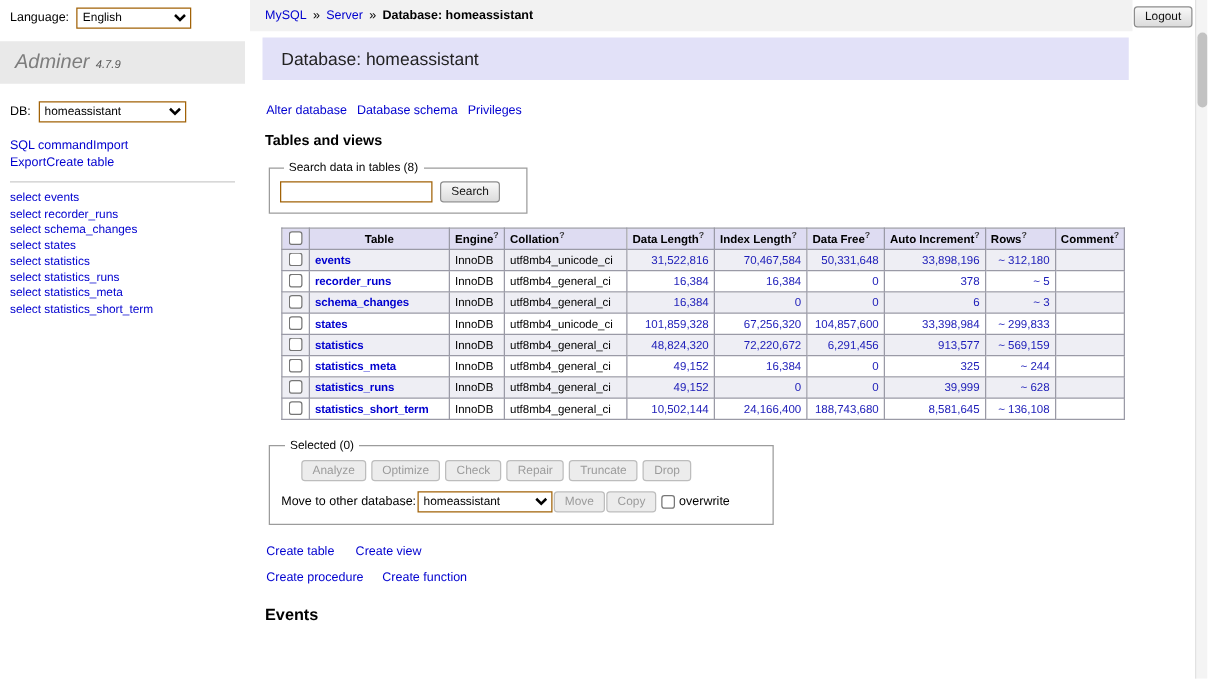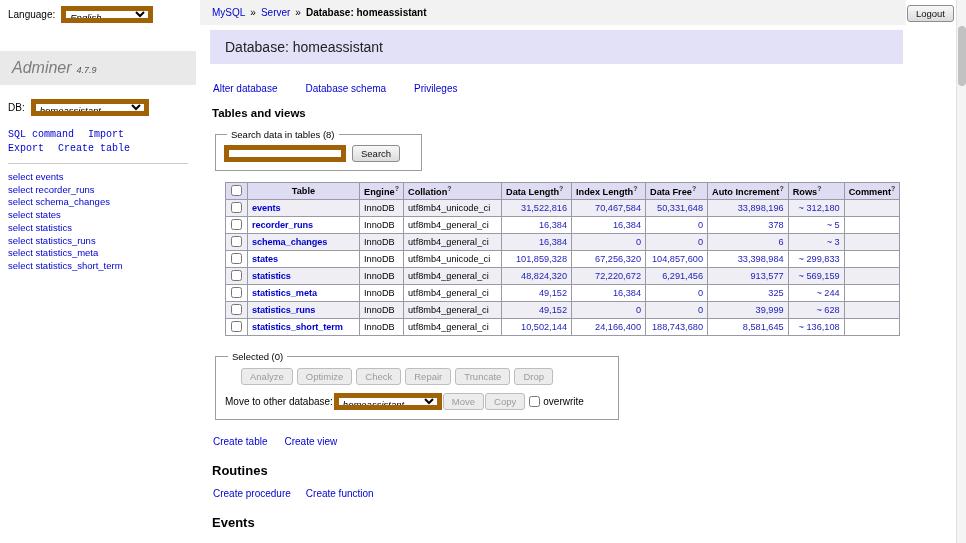--- a/index.html
+++ b/index.html
@@ -1,51 +1,51 @@
 <!DOCTYPE html>
 <html><head>
 <meta charset="utf-8">
 <style>
   * { margin:0; padding:0; box-sizing:border-box; }
   html,body { width:966px; height:543px; overflow:hidden; }
   body { position:relative; background:#fff; color:#000;
          font-family:"Liberation Sans", sans-serif; font-size:10px; }
   a { color:#0000cf; text-decoration:none; cursor:pointer; }
   select, input[type=text] { font-family:"Liberation Sans",sans-serif; font-size:9.5px;
-         border:5px solid #a16207; background:#fff; height:17px;font-style:italic; }
+         border:1px solid #a16207; background:#fff; height:17px; }
   button { font-family:"Liberation Sans",sans-serif; font-size:9.5px; color:#111;
          border:1px solid #8d8d8d; border-radius:3px;
          background:linear-gradient(#f8f8f8,#dcdcdc); padding:2px 8px; cursor:pointer; }
   button.disabled { color:#9b9b9b; background:#ececec; border-color:#bdbdbd; cursor:default; }
   input[type=checkbox] { width:11px; height:11px; }
 
   
   .lang { position:absolute; left:8px; top:6px; display:flex; align-items:center; gap:6px; }
   .lang select { width:92px; }
   .breadcrumb { position:absolute; left:200px; top:0; width:706px; height:25px;
         background:#f2f2f2; display:flex; align-items:center; gap:5px; padding:0 12px; }
   .breadcrumb .current { font-weight:700; }
   .logout { position:absolute; top:5px; right:12px; }
 
   
-  .sidebar { position:absolute; left:0; top:51px; width:196px; }
+  .sidebar { position:absolute; left:0; top:33px; width:196px; }
   .app-title { background:#e9e9e9; padding:8px 12px; font-size:16px; font-style:italic; color:#7d7d7d; }
   .app-title .ver { font-size:9px; color:#555; margin-left:5px; }
   .db-row { display:flex; align-items:center; gap:6px; margin:14px 10px 0 8px; }
   .db-row select { width:118px; }
   .side-actions { margin:13px 8px 0; }
-  .side-actions .row { display:flex; gap:14px; margin-bottom:3px;font-family:Liberation Mono, monospace; }
+  .side-actions .row { display:flex; margin-bottom:3px; }
   .side-sep { border:none; border-top:1px solid #ccc; margin:9px 8px 7px 8px; }
   .table-list { list-style:none; margin:0 8px; font-size:9.5px; line-height:12.7px; }
 
   
   .main { position:absolute; left:210px; top:30px; width:693px; }
   .page-title { background:#e2e1f8; font-size:14px; font-weight:400; color:#222;
         height:34px; line-height:14px; padding:10px 15px; }
-  .db-actions { display:flex; gap:28px; margin:19px 0 0 3px; }
+  .db-actions { display:flex; gap:8px; margin:19px 0 0 3px; }
   .h3-small { font-size:11.5px; font-weight:700; margin:13px 0 0 2px; }
   fieldset { border:1px solid #9c9c9c; }
   legend { font-size:9.5px; padding:0 4px; margin-left:3px; }
   .search-fs { margin:10px 0 0 5px; width:207px; padding:5px 8px 8px; }
   .search-row { display:flex; gap:6px; align-items:center; }
   .search-row input { width:122px; }
 
   table { border-collapse:collapse; table-layout:fixed; margin:11px 0 0 15px; font-size:9.2px; }
   th, td { border:1px solid #9a9aa6; padding:2px 4px; height:17px;
         white-space:nowrap; overflow:hidden; }
@@ -296,21 +296,20 @@
         <span>overwrite</span>
       </span>
     </div>
   </fieldset>
 
   <div class="create-links">
       <a>Create table</a>
       <a>Create view</a>
     </div>
 
-  <h3 class="h3-big">Routines</h3>
   <div class="routine-links">
       <a>Create procedure</a>
       <a>Create function</a>
     </div>
 
   <h3 class="h3-big">Events</h3>
 </div>
 
 <div class="scrollbar">
   <div class="scroll-thumb"></div>

